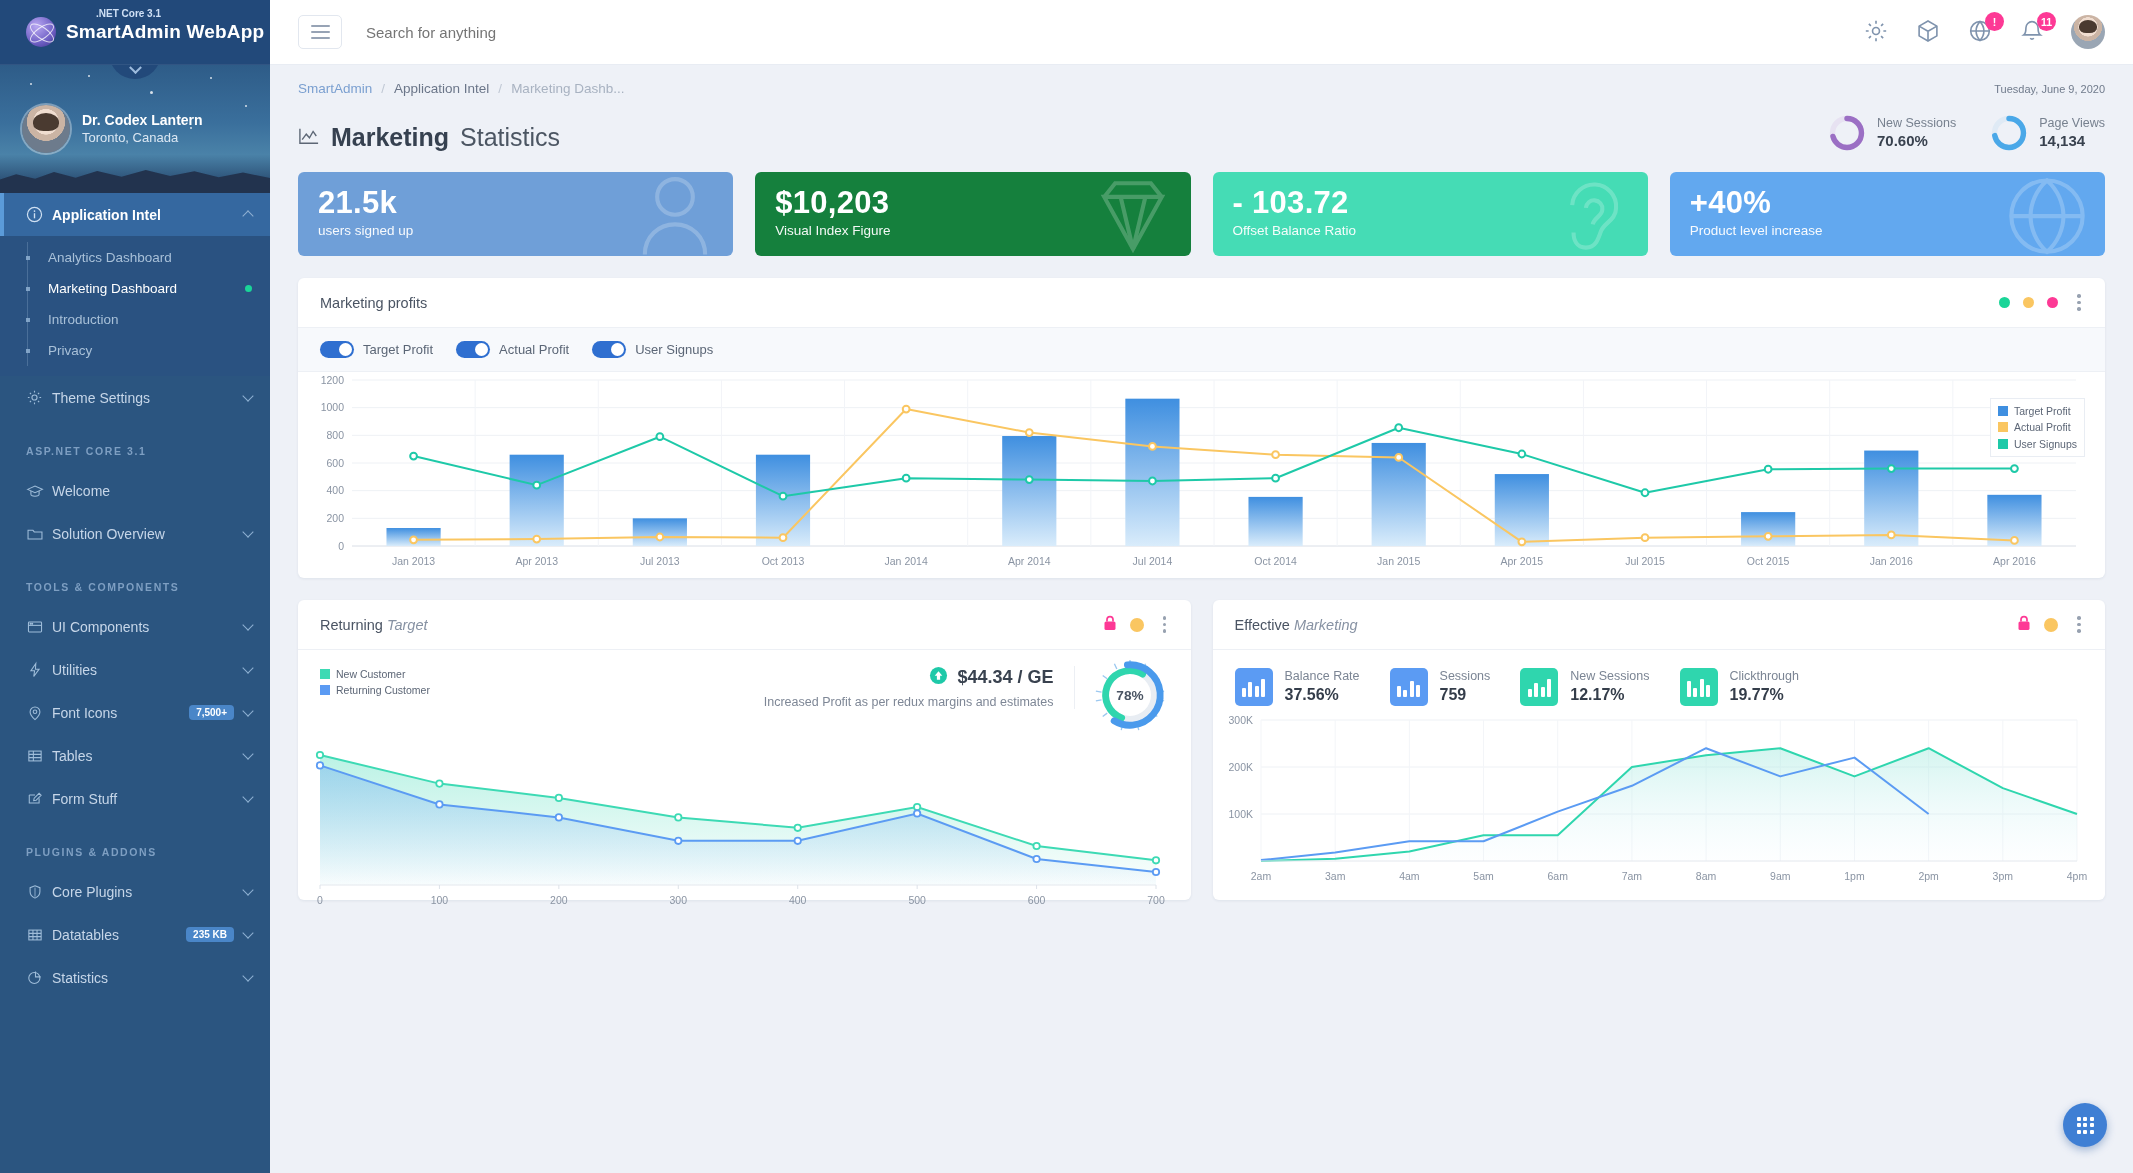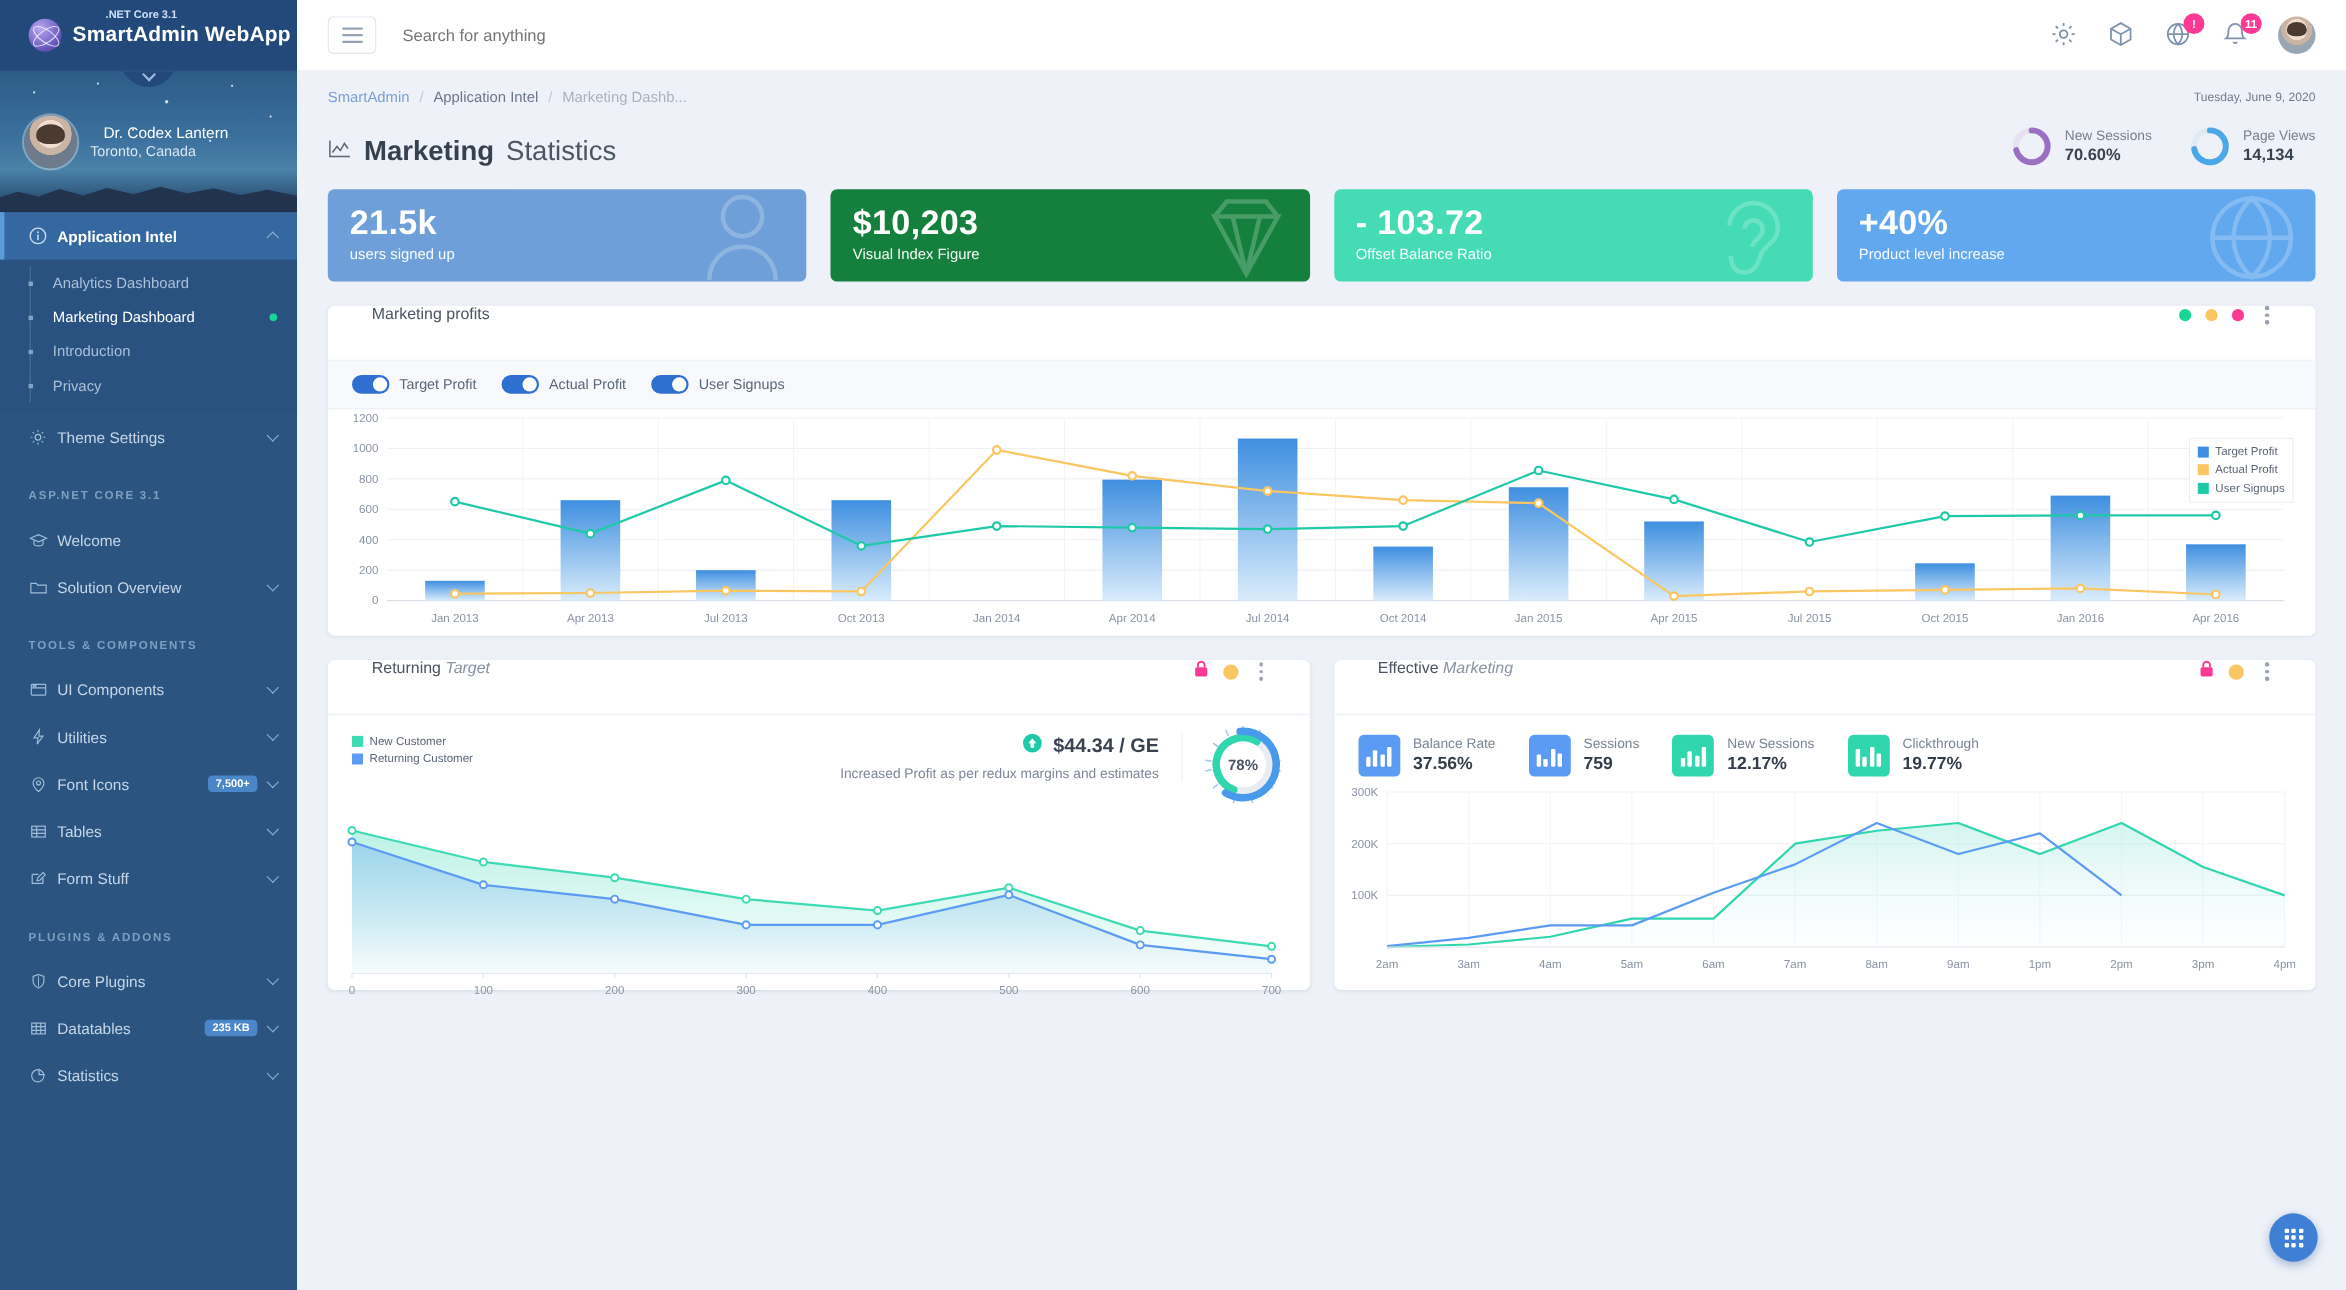--- a/index.html
+++ b/index.html
@@ -56,21 +56,21 @@
   .sb-user .av {
     width: 48px; height: 48px; border-radius: 50%; flex: none; margin-right: 12px;
     background: radial-gradient(circle at 50% 35%, #f0ddd0 0 32%, #cbb4a4 33% 48%, #6d7b8c 49%);
     box-shadow: 0 0 0 2px rgba(255,255,255,.35);
     position: relative; overflow: hidden;
   }
   .sb-user .av::after {
     content:""; position:absolute; left:11px; top:8px; width:26px; height:18px;
     border-radius:50% 50% 40% 40%; background:#4a3a30;
   }
-  .sb-user .nm { color: #fff; font-size: 14px; font-weight: 400; line-height: 1.35; margin-left: 12px; }
+  .sb-user .nm { color: #fff; font-size: 14px; font-weight: 700; line-height: 1.35; }
   .sb-user .loc { color: #dbe7f3; font-size: 13px; line-height: 1.3; }
   .nav { padding-bottom: 30px; }
   .nav-item {
     display: flex; align-items: center; height: 43px; padding: 0 18px 0 26px;
     color: #c6d6e8; font-size: 14px; cursor: pointer; position: relative;
   }
   .nav-item.active {
     background: #3568a0; color: #fff; font-weight: 700;
     box-shadow: inset 4px 0 0 #5b9bd9;
   }
@@ -148,21 +148,21 @@
   .mini .v { font-size: 15px; color: #39424f; font-weight: 700; line-height: 1.25; }
   
   .kpis { display: flex; gap: 22px; margin-top: 20px; }
   .kpi { flex: 1; height: 84px; border-radius: 6px; position: relative; overflow: hidden;
          padding: 14px 20px; color: #fff; }
   .kpi .big { font-size: 31px; font-weight: 700; letter-spacing: .3px; line-height: 1.1; }
   .kpi .sm { font-size: 13.5px; opacity: .95; margin-top: 3px; }
   .kpi svg { position: absolute; right: 10px; top: -8px; opacity: .22; }
   
   .card { background: #fff; border-radius: 6px; box-shadow: 0 1px 3px rgba(40,60,90,.08); }
-  .card-hd { display: flex; align-items: flex-start; height: 50px; padding: 0 40px;
+  .card-hd { display: flex; align-items: center; height: 50px; padding: 0 22px;
              border-bottom: 1px solid #edf0f5; }
   .card-hd .ct { font-size: 14.5px; color: #4a5463; }
   .card-hd .ct i { color: #8792a3; font-style: italic; }
   .card-tools { margin-left: auto; display: flex; align-items: center; gap: 13px; }
   .dotc { width: 11px; height: 11px; border-radius: 50%; }
   .kebab { width: 4px; display: flex; flex-direction: column; gap: 3px; cursor: pointer; padding: 0 6px; }
   .kebab i { width: 3.5px; height: 3.5px; border-radius: 50%; background: #97a1b0; }
   .toggles { display: flex; align-items: center; gap: 9px; padding: 13px 22px; background: #f7f9fc;
              border-bottom: 1px solid #edf0f5; }
   .tg { width: 34px; height: 17px; border-radius: 10px; background: #2f6fd0; position: relative; cursor: pointer; }

